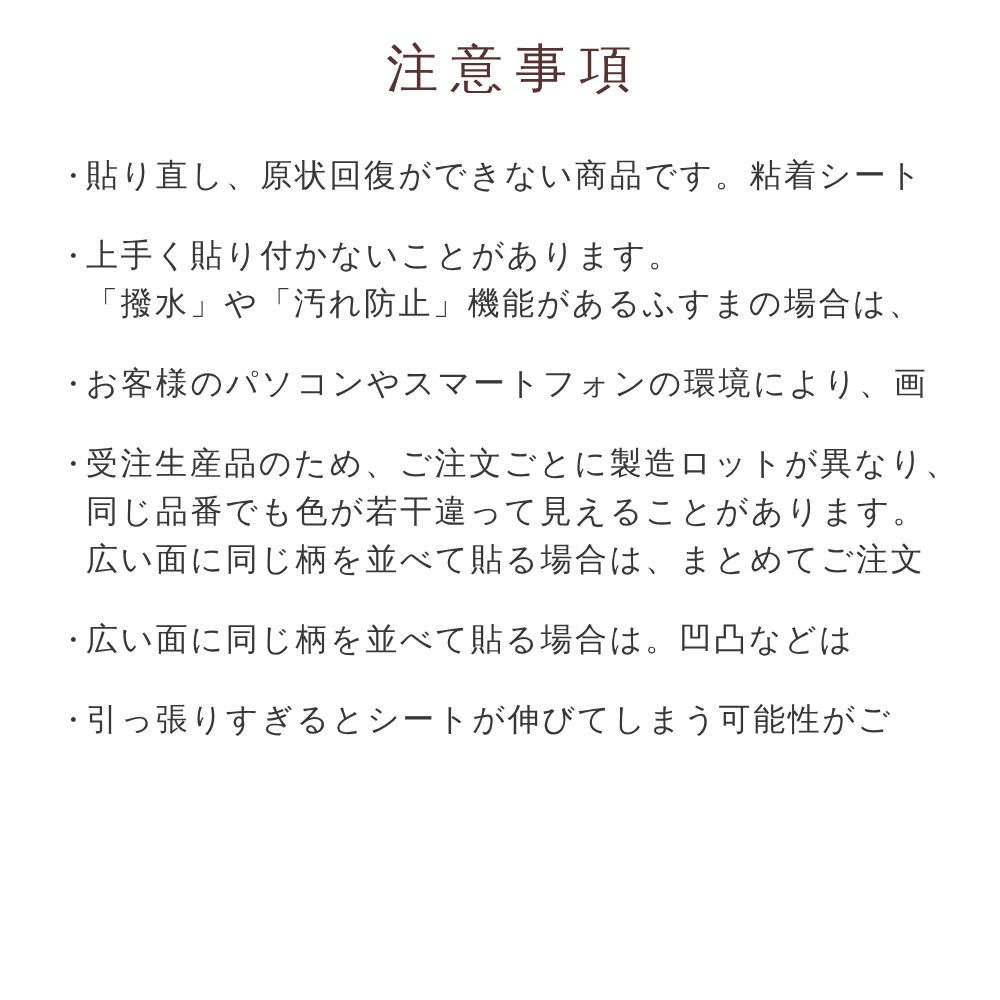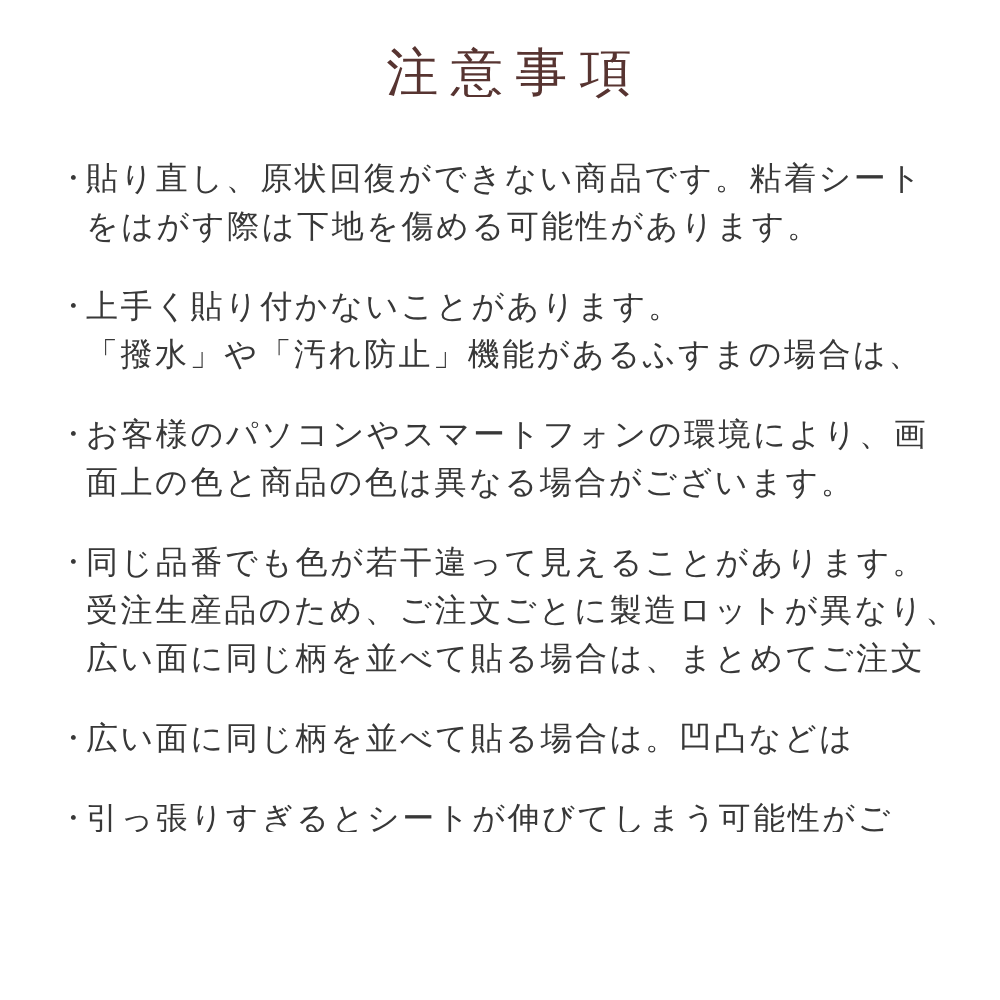--- a/index.html
+++ b/index.html
@@ -8,21 +8,21 @@
     background: #ffffff;
   }
   .page {
     position: relative;
     width: 1000px;
     height: 832px;
     background: #ffffff;
     box-sizing: border-box;
     padding: 42px 40px 0 58px;
     overflow: hidden;
-    font-family: Liberation Serif, serif;
+    font-family: Liberation Mono, monospace;
   }
   .title {
     margin: 0 0 50px 0;
     text-align: center;
     font-size: 52px;
     line-height: 62px;
     font-weight: 400;
     color: #573431;
     letter-spacing: 0.24em;
     text-indent: 0.24em;
@@ -66,45 +66,43 @@
 <div class="page">
 
   <h1 class="title">注意事項</h1>
 
   <div class="notes-list">
 
     <div class="note-item">
       <span class="bullet">・</span>
       <div class="note-lines">
         <div class="note-line">貼り直し、原状回復ができない商品です。粘着シート</div>
-        <div class="note-line">をはがす際は下地を傷める可能性があります。</div>
       </div>
     </div>
 
     <div class="note-item">
       <span class="bullet">・</span>
       <div class="note-lines">
         <div class="note-line">上手く貼り付かないことがあります。</div>
         <div class="note-line">「撥水」や「汚れ防止」機能があるふすまの場合は、</div>
       </div>
     </div>
 
     <div class="note-item">
       <span class="bullet">・</span>
       <div class="note-lines">
         <div class="note-line">お客様のパソコンやスマートフォンの環境により、画</div>
-        <div class="note-line">面上の色と商品の色は異なる場合がございます。</div>
       </div>
     </div>
 
     <div class="note-item">
       <span class="bullet">・</span>
       <div class="note-lines">
+        <div class="note-line">受注生産品のため、ご注文ごとに製造ロットが異なり、</div>
         <div class="note-line">同じ品番でも色が若干違って見えることがあります。</div>
-        <div class="note-line">受注生産品のため、ご注文ごとに製造ロットが異なり、</div>
         <div class="note-line">広い面に同じ柄を並べて貼る場合は、まとめてご注文</div>
       </div>
     </div>
 
     <div class="note-item">
       <span class="bullet">・</span>
       <div class="note-lines">
         <div class="note-line">広い面に同じ柄を並べて貼る場合は。凹凸などは</div>
       </div>
     </div>

